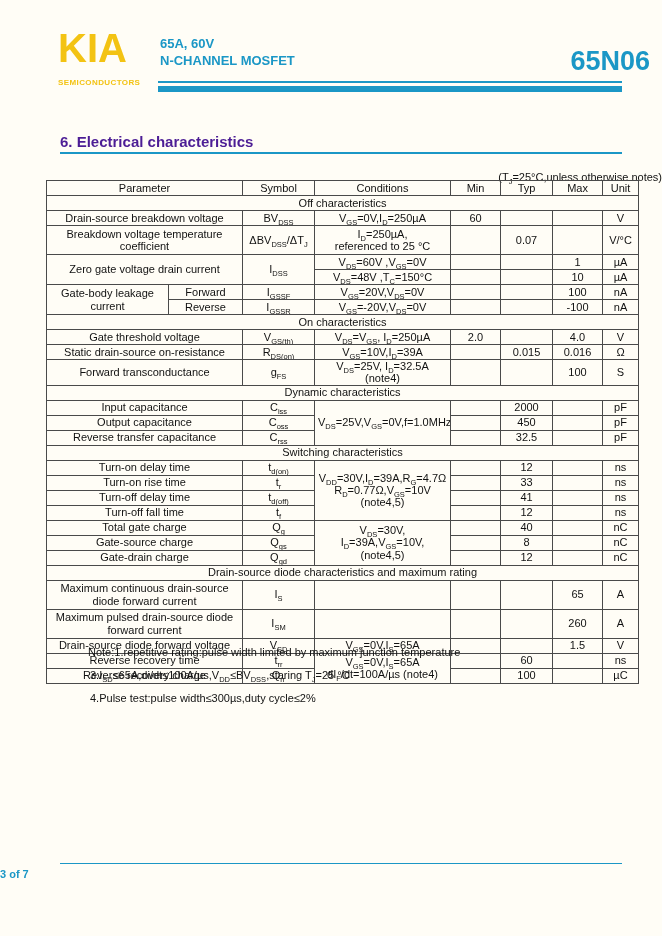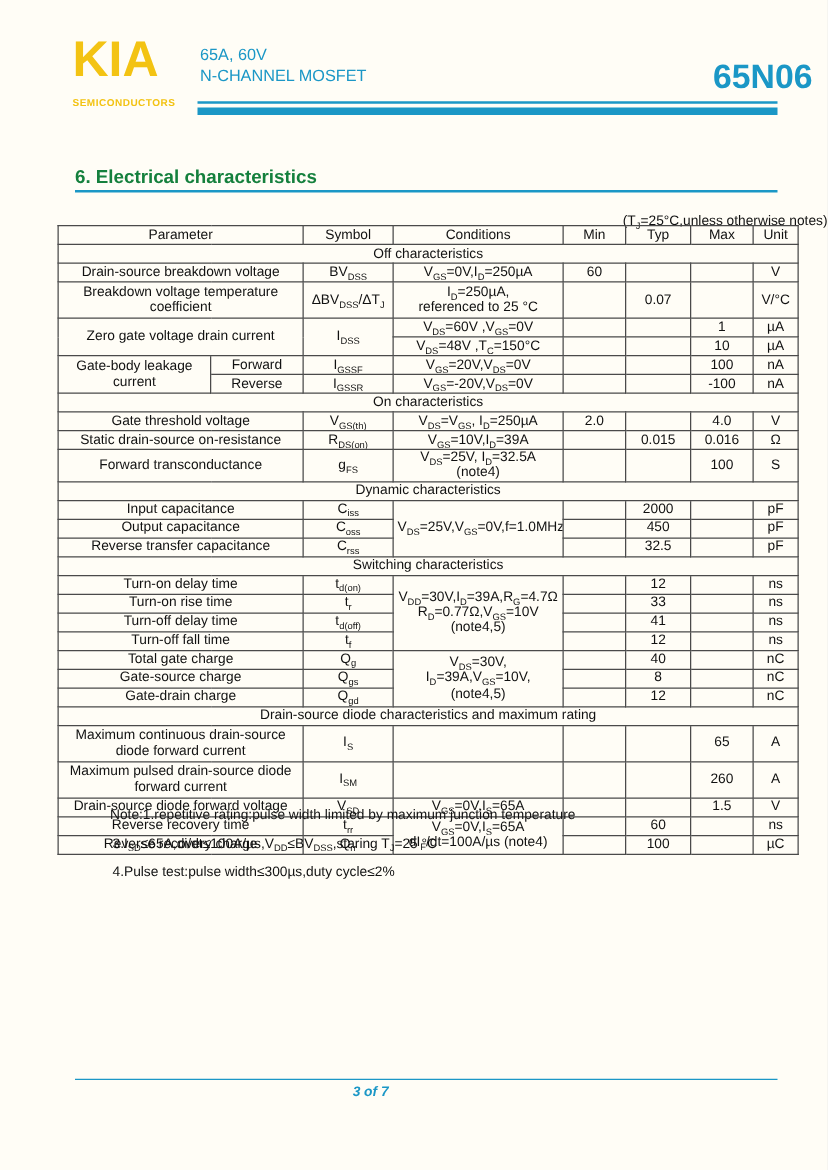--- a/index.html
+++ b/index.html
@@ -4,28 +4,28 @@
 <style>
   html,body{margin:0;padding:0;background:#e8e8e8;}
   .page{position:relative;width:662px;height:936px;background:#fffdf6;
         font-family:"Liberation Sans","DejaVu Sans",sans-serif;color:#111;overflow:hidden;padding-left:24px;}
 
   
   .logo{position:absolute;left:58px;top:28px;font-size:40px;font-weight:bold;
         color:#f3c313;letter-spacing:0px;line-height:1;}
   .logo-sub{position:absolute;left:58px;top:78px;font-size:8px;font-weight:bold;
         color:#f3c313;letter-spacing:.4px;}
-  .subtitle{position:absolute;left:160px;top:35px;font-size:13px;font-weight:normal;
+  .subtitle{position:absolute;left:160px;top:35px;font-size:13px;font-weight:bold;
         color:#1b97c6;line-height:17px;}
   .part{position:absolute;right:36px;top:46px;font-size:27px;font-weight:bold;color:#1b97c6;}
   .rule-thin{position:absolute;left:158px;top:81px;width:464px;height:2px;background:#1b97c6;}
   .rule-thick{position:absolute;left:158px;top:86px;width:464px;height:6px;background:#1b97c6;}
 
   
-  .sec-title{position:absolute;left:60px;top:133px;font-size:15px;font-weight:bold;color:#15803d;}
+  .sec-title{position:absolute;left:60px;top:133px;font-size:15px;font-weight:bold;color:#4c1d95;}
   .title-rule{position:absolute;left:60px;top:152px;width:562px;height:2px;background:#1b97c6;}
   .cond-note{position:absolute;right:24px;top:161px;font-size:11px;color:#111;margin-top:10px;}
 
   
   table.ec{position:absolute;left:46px;top:180px;width:592px;border-collapse:collapse;
         table-layout:fixed;}
   table.ec td{border:1px solid #4a4a4a;font-size:11px;padding:0 3px;height:14px;
         text-align:center;vertical-align:middle;line-height:1.12;white-space:pre-line;
         overflow:hidden;}
   td.pl{text-align:left;padding-left:4px;margin-top:14px;}
@@ -34,22 +34,22 @@
   tr.tall td{height:28px;}
   sub{font-size:7.5px;line-height:0;}
 
   
   .notes{position:absolute;left:60px;top:646px;font-size:11px;color:#111;}
   .note{margin-bottom:10px;line-height:13px;margin-left:28px;}
   .note.indent{margin-left:30px;}
 
   
   .footer-rule{position:absolute;left:60px;top:863px;width:562px;height:1px;background:#1b97c6;}
-  .page-num{position:absolute;left:0;top:868px;width:593px;text-align:center;
-        font-size:11px;font-weight:bold;color:#1b97c6;font-style:italic;}
+  .page-num{position:absolute;left:0;top:868px;width:593px;
+        font-size:11px;font-weight:bold;color:#1b97c6;}
 </style>
 </head>
 <body>
 
 <div class="page">
 
   <div class="logo">KIA</div>
   <div class="logo-sub">SEMICONDUCTORS</div>
   <div class="subtitle">
     <div>65A, 60V</div>

